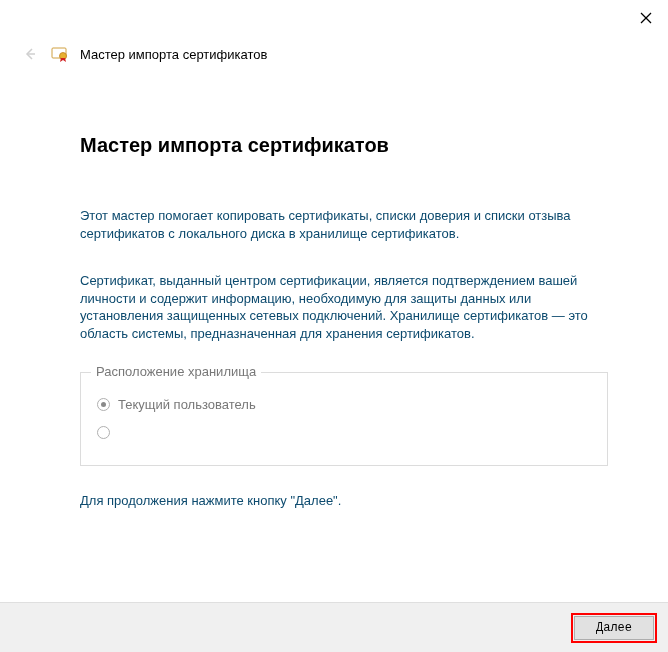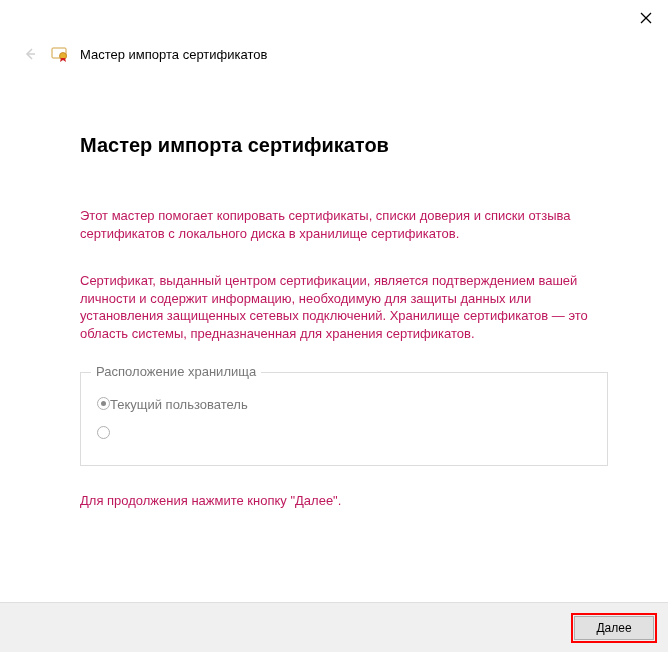--- a/index.html
+++ b/index.html
@@ -62,40 +62,42 @@
     }
     .page-title {
       font-size: 20px;
       font-weight: 600;
       margin-bottom: 50px;
     }
     .para {
       font-size: 13px;
       line-height: 1.35;
       margin-bottom: 30px;
-      color: #be185d;
+      color: #0c4a6e;
     }
     .groupbox {
       border: 1px solid #dcdcdc;
       padding: 18px 8px 12px 16px;
       margin: 10px 0 26px 0;
       position: relative;
       width: 100%;
     }
     .groupbox-legend {
       position: absolute;
       top: -9px;
       left: 10px;
       background: #fff;
       padding: 0 5px;
       font-size: 13px;
       color: #787878;
     }
     .radio-row {
       display: flex;
+      align-items: center;
+      gap: 8px;
       margin: 6px 0 14px 0;
       color: #787878;
       font-size: 13px;
     }
     .radio {
       width: 13px;
       height: 13px;
       border: 1px solid #b0b0b0;
       border-radius: 50%;
       display: inline-flex;
@@ -123,21 +125,21 @@
       align-items: center;
       padding-right: 14px;
       gap: 8px;
     }
     .btn {
       min-width: 80px;
       height: 24px;
       background: #e1e1e1;
       border: 1px solid #adadad;
       font-size: 12px;
-      font-family: Liberation Sans, sans-serif;
+      font-family: Liberation Mono, monospace;
       cursor: pointer;
       color: #000;
       padding: 0 10px;
     }
     .btn.highlighted {
       outline: 2px solid #ff0000;
       outline-offset: 1px;
     }
   </style>
 </head>

